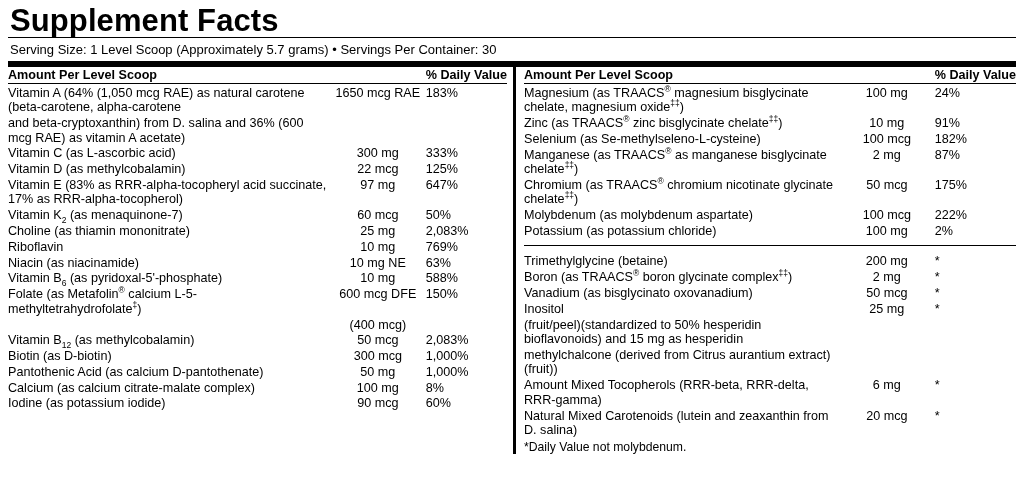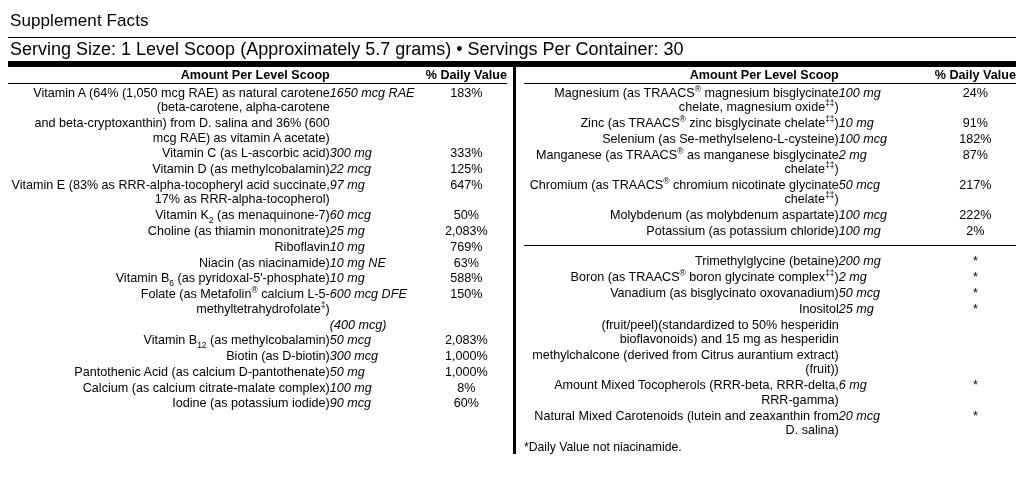--- a/index.html
+++ b/index.html
@@ -15,38 +15,38 @@
     overflow: hidden;
   }
   .panel {
     position: relative;
     width: 1024px;
     height: 486px;
     box-sizing: border-box;
     padding: 4px 8px 0 8px;
   }
   .title {
-    font-size: 17px;
-    font-weight: normal;
+    font-size: 31px;
+    font-weight: bold;
     letter-spacing: 0.1px;
     line-height: 30px;
     margin: 2px 0 1px 2px;
   }
   .rule-hair {
     height: 1px;
     background: #000;
     margin: 0 0 0 0;
   }
   .rule-thick {
     height: 6px;
     background: #000;
     margin: 0;
   }
   .serving {
-    font-size: 18px;
+    font-size: 13px;
     line-height: 17px;
     margin: 3px 0 3px 2px;
   }
   .cols {
     display: flex;
     align-items: stretch;
   }
   .col {
     box-sizing: border-box;
   }
@@ -67,32 +67,31 @@
     width: 100%;
     border-collapse: collapse;
     font-size: 12.6px;
     line-height: 14.6px;
   }
   table.nut td {
     vertical-align: top;
     padding: 0.6px 0;
   }
   td.name {
-    text-align: right;
+    text-align: left;
     padding-right: 4px;
   }
   td.amt {
-    text-align: left;
+    text-align: center;
     white-space: nowrap;
     padding-right: 6px;
     width: 96px;
-    font-style: italic;
   }
   td.dv {
-    text-align: center;
+    text-align: left;
     white-space: nowrap;
     width: 52px;
   }
   .hdr td {
     font-weight: bold;
     padding-bottom: 2px;
     padding-top: 1px;
   }
   .hdr .name { font-weight: bold; }
   .indent { padding-left: 26px; }
@@ -256,21 +255,21 @@
           <td class="dv">182%</td>
         </tr>
         <tr>
           <td class="name">Manganese (as TRAACS<span class="sup">®</span> as manganese bisglycinate chelate<span class="sup">‡‡</span>)</td>
           <td class="amt">2 mg</td>
           <td class="dv">87%</td>
         </tr>
         <tr>
           <td class="name">Chromium (as TRAACS<span class="sup">®</span> chromium nicotinate glycinate chelate<span class="sup">‡‡</span>)</td>
           <td class="amt">50 mcg</td>
-          <td class="dv">217%</td>
+          <td class="dv">175%</td>
         </tr>
         <tr>
           <td class="name">Molybdenum (as molybdenum aspartate)</td>
           <td class="amt">100 mcg</td>
           <td class="dv">222%</td>
         </tr>
         <tr>
           <td class="name">Potassium (as potassium chloride)</td>
           <td class="amt">100 mg</td>
           <td class="dv">2%</td>
@@ -321,17 +320,17 @@
           <td class="amt">6 mg</td>
           <td class="dv">*</td>
         </tr>
         <tr>
           <td class="name">Natural Mixed Carotenoids (lutein and zeaxanthin from <span class="ital">D. salina</span>)</td>
           <td class="amt">20 mcg</td>
           <td class="dv">*</td>
         </tr>
       </tbody>
         </table>
-      <div class="footnote">*Daily Value not niacinamide.</div>
+      <div class="footnote">*Daily Value not molybdenum.</div>
     </div>
   </div>
 
 </div>
 
 </body></html>

